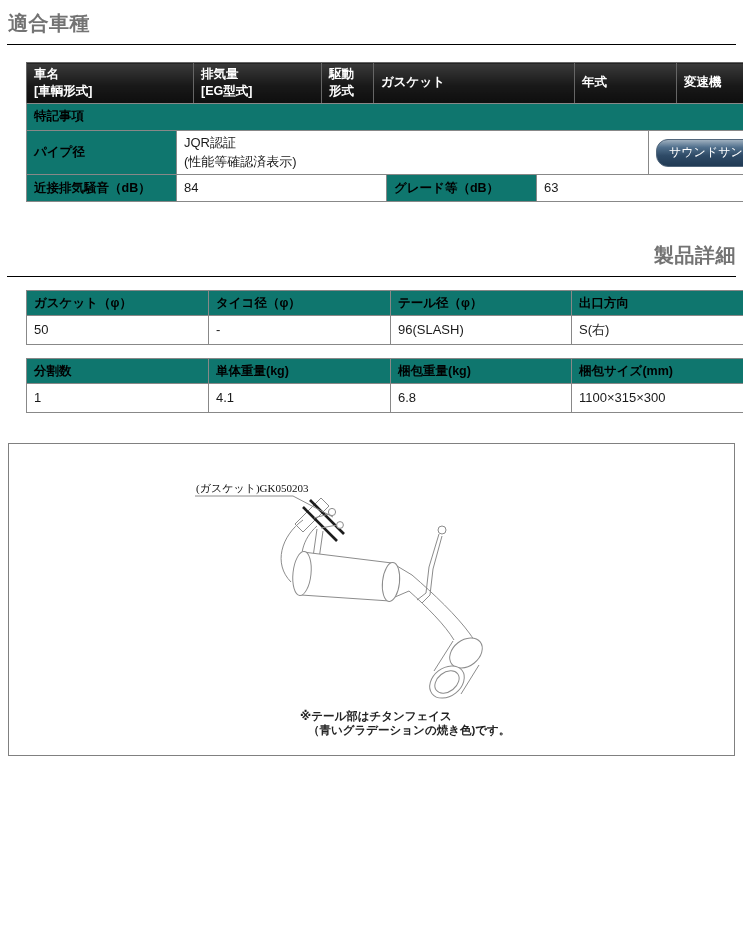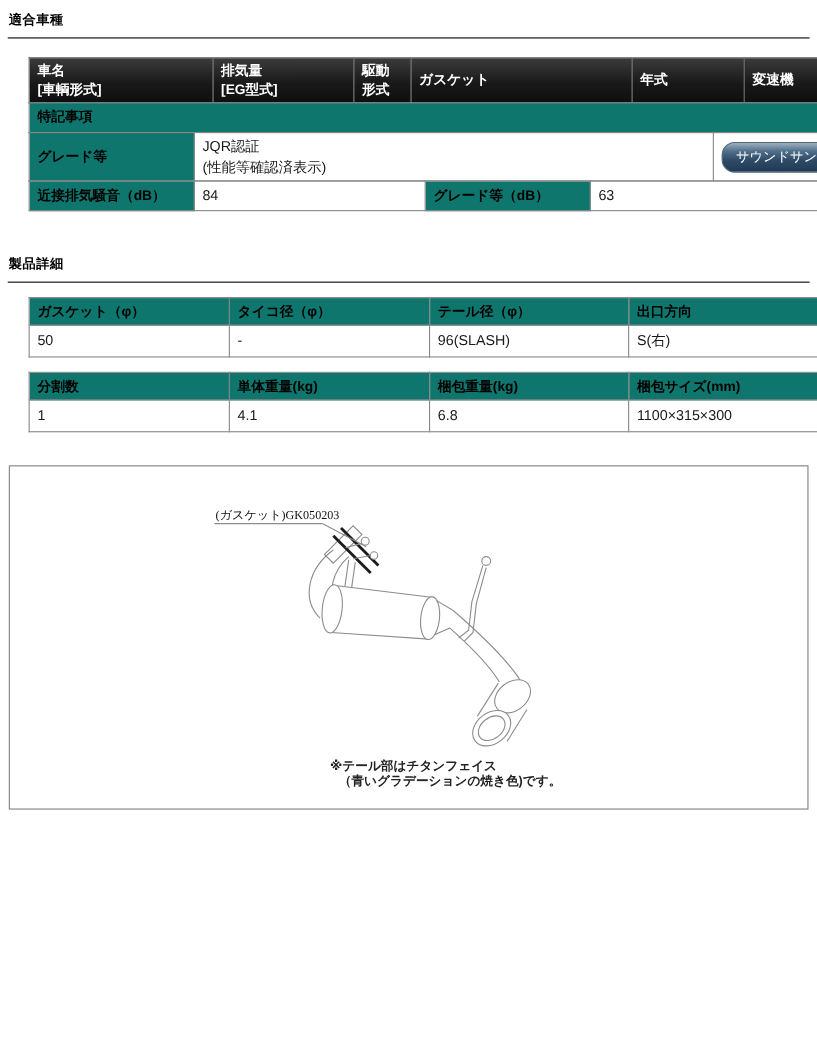--- a/index.html
+++ b/index.html
@@ -6,21 +6,21 @@
   body {
     width:743px; height:946px; overflow:hidden;
     font-family:"Liberation Sans","DejaVu Sans",sans-serif;
     color:#1a1a1a; font-size:13px;
     -webkit-font-smoothing:antialiased;
   }
   .section-title {
     margin:10px 7px 0 7px;
     padding:0 0 7px 1px;
     border-bottom:1px solid #000;
-    font-size:12px; font-weight:bold; color:#000000;
+    font-size:20px; font-weight:bold; color:#737373;
     letter-spacing:.5px;
   }
   .content { margin:0 8px;padding-left:18px; }
   table {
     width:727px; border-collapse:collapse; table-layout:fixed;
     font-size:13px;
   }
   table + table { margin-top:-1px; }
   th, td {
     border:1px solid #888;
@@ -47,21 +47,21 @@
     padding:4px 12px 5px 12px;
     font-size:12px; color:#fff;
     font-family:inherit;
     background:linear-gradient(#9fb0bf 0%,#51708d 28%,#2e4a66 60%,#203a54 100%);
     border:1px solid #52677c;
     border-radius:12px;
     cursor:pointer;
     white-space:nowrap;
   }
   .gap13 { margin-top:13px; }
-  .gap40 { margin-top:40px; }
+  .gap40 { margin-top:40px;text-align:right; }
   .row-hdr th { height:18px; }
   .row-val td { height:22px; }
   .diagram-box {
     margin:17px 8px 0 8px;
     border:1px solid #808080;
     height:311px; position:relative; background:#fff;
   }
   .diagram-box svg { position:absolute; left:0; top:0; }
   .line { stroke:#8c8c8c; stroke-width:1; fill:none; }
   .dark-line { stroke:#1c1c1c; stroke-width:2.6; fill:none; }
@@ -109,21 +109,21 @@
     </table>
 
   <table>
     <colgroup>
         <col style="width:150px">
         <col style="width:472px">
         <col style="width:105px">
       </colgroup>
     <tbody>
         <tr class="row-safety">
-      <th class="gray">グレード等</th>
+      <th class="gray">パイプ径</th>
       <td class="preline">JQR認証
 (性能等確認済表示)</td>
       <td class="btn-cell">
         <button class="sound-btn">サウンドサンプル</button>
       </td>
     </tr>
   </tbody>
     </table>
 
   <table>

